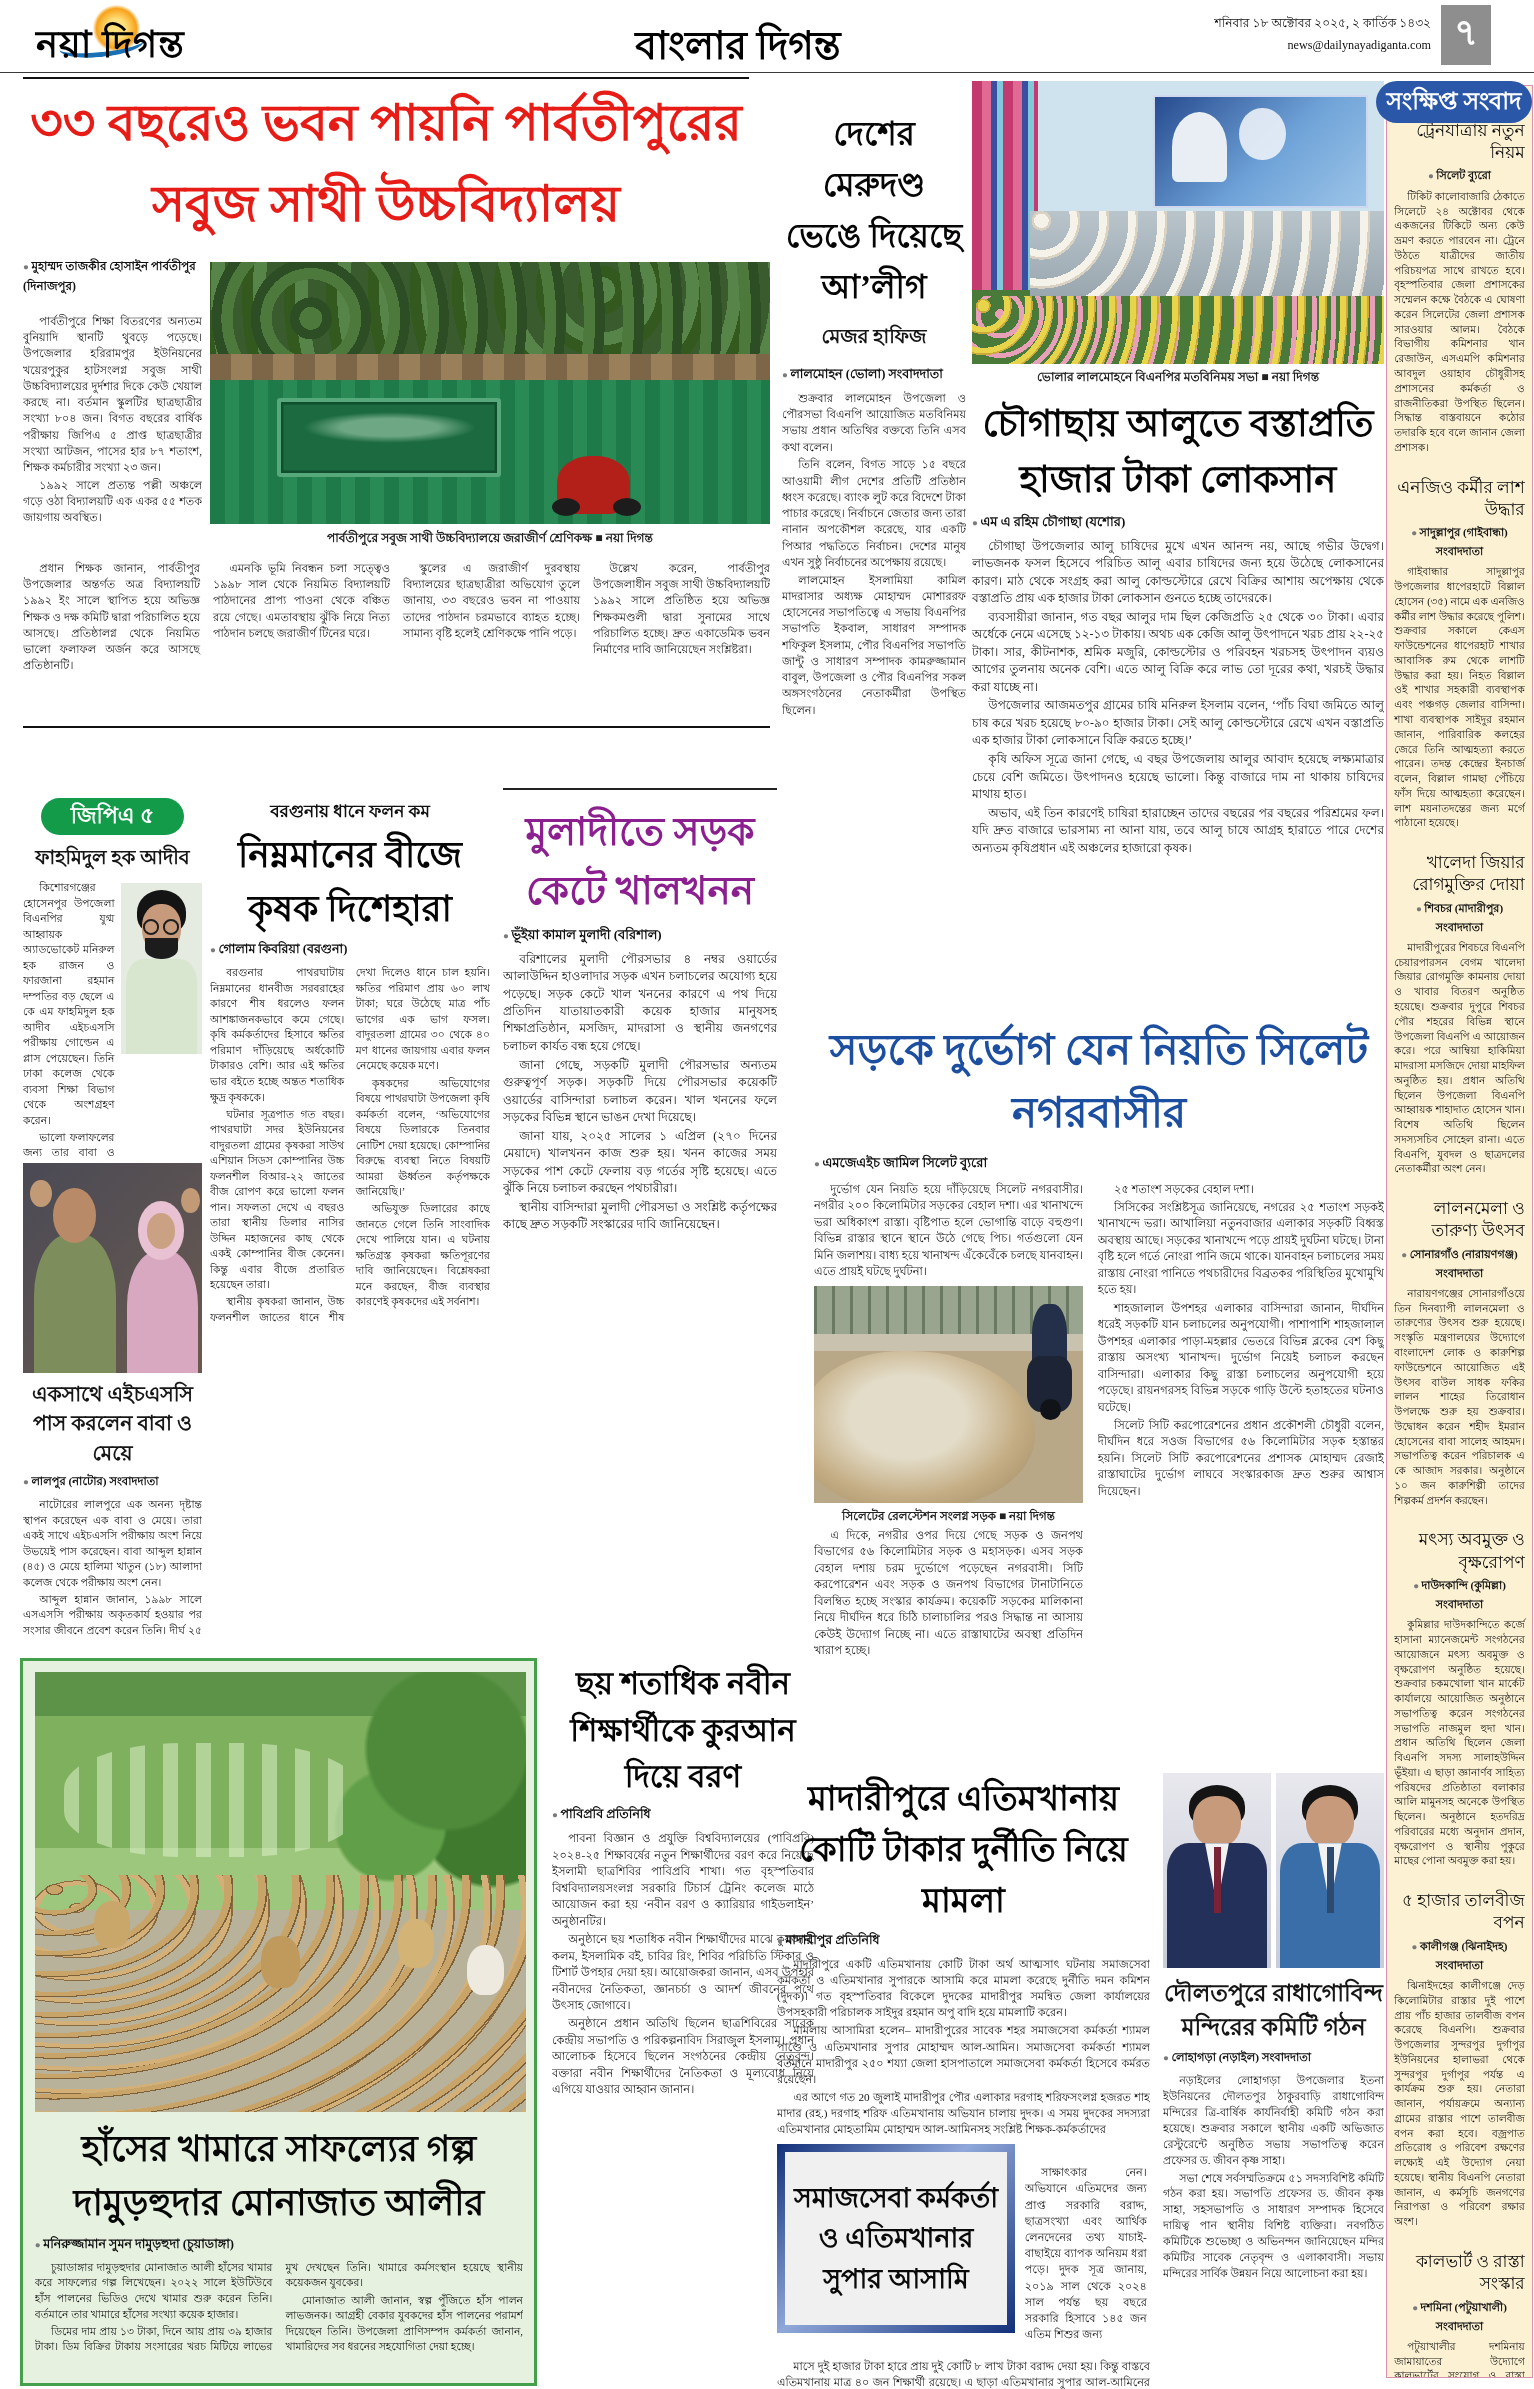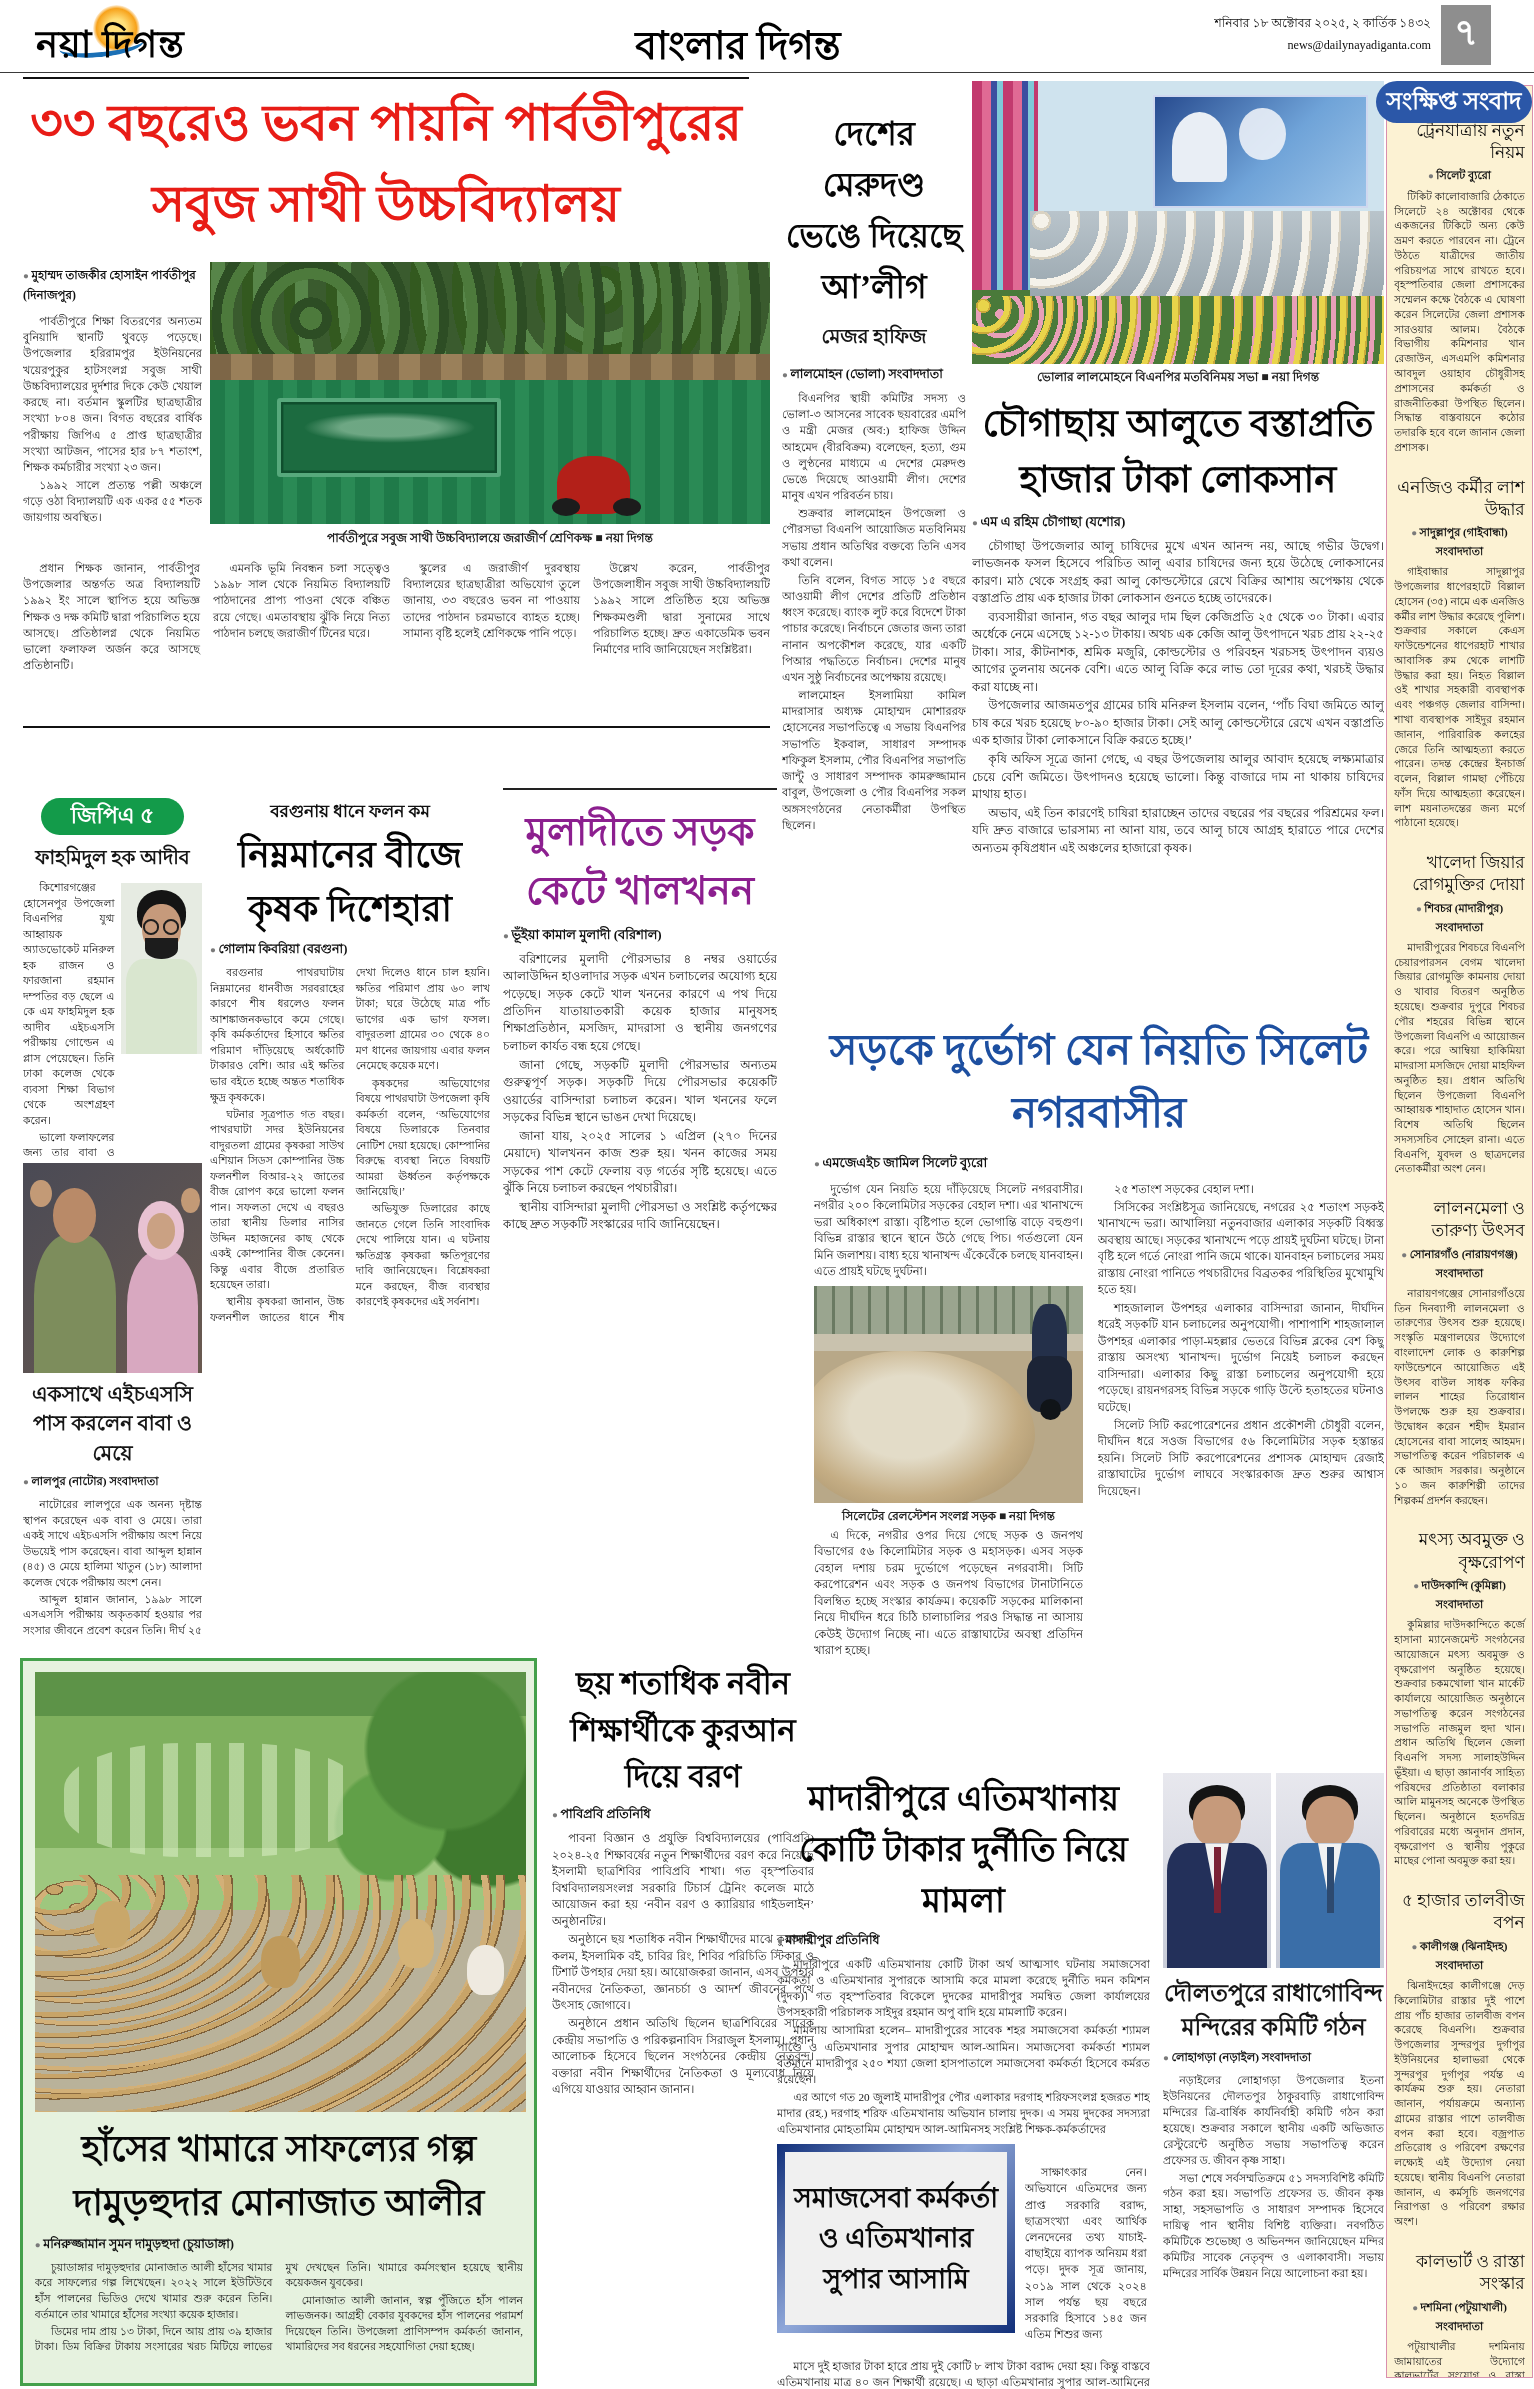--- a/index.html
+++ b/index.html
@@ -33,21 +33,21 @@
   .body-text { overflow:hidden; }
   .body-text p { text-align:justify; text-indent:16.3px; line-height:1.45; margin-bottom:1.6px; }
   .caption { font-weight:bold; text-align:center; font-size:12.2px; color:#222; }
   .kicker { font-weight:bold; text-align:center; color:#101010; }
   .photo { overflow:hidden; position:absolute; }
   .photo > div { position:absolute; }
 
   
   #lead-rule-top { left:23px; top:77px; width:726px; height:2.4px; }
   #lead-headline { left:23px; top:83px; width:726px; height:173px; color:#e81c16; font-size:50px; line-height:1.62; }
-  #lead-byline { left:23px; top:261px; width:187px; font-size:11.8px; }
+  #lead-byline { left:23px; top:252px; width:187px; font-size:11.8px; }
   #lead-photo { left:210px; top:262px; width:560px; height:262px; background:linear-gradient(180deg,#33512c 0 8%,#42663a 8% 30%,#59774a 30% 36%,#7a6548 36% 44%,#2f7a4e 44% 100%); }
   #lead-photo .foliage { left:0; top:0; width:100%; height:36%;
     background:repeating-radial-gradient(circle at 18% 60%,#4d7a3c 0 11.4px,#2d4d24 11.4px 21px,transparent 21px 39px),
                repeating-radial-gradient(circle at 70% 30%,#578549 0 13px,#33591f 13px 24.4px,transparent 24.4px 42px),#3a5b2e; }
   #lead-photo .roof { left:0; top:35%; width:100%; height:10%; background:repeating-linear-gradient(90deg,#7d6647 0 21px,#9a805a 21px 42px); }
   #lead-photo .wall { left:0; top:45%; width:100%; height:55%; background:repeating-linear-gradient(90deg,#1f7a49 0 14.7px,#2a8a55 14.7px 29px); }
   #lead-photo .signboard { left:12%; top:52%; width:40%; height:30%; background:#1c6b40; border:4.1px solid #57a97c; border-radius:3.3px;
     box-shadow:inset 0 0 0 2.4px #0f4f2d; }
   #lead-photo .signboard::after { content:""; position:absolute; left:10%; top:14%; width:80%; height:44%;
     background:radial-gradient(ellipse,#bfe3c7 0 40%,transparent 70%); opacity:.5; }
@@ -252,21 +252,20 @@
       <p>স্কুলের এ জরাজীর্ণ দুরবস্থায় বিদ্যালয়ের ছাত্রছাত্রীরা অভিযোগ তুলে জানায়, ৩৩ বছরেও ভবন না পাওয়ায় তাদের পাঠদান চরমভাবে ব্যাহত হচ্ছে। সামান্য বৃষ্টি হলেই শ্রেণিকক্ষে পানি পড়ে।</p>
       <p>উল্লেখ করেন, পার্বতীপুর উপজেলাধীন সবুজ সাথী উচ্চবিদ্যালয়টি ১৯৯২ সালে প্রতিষ্ঠিত হয়ে অভিজ্ঞ শিক্ষকমণ্ডলী দ্বারা সুনামের সাথে পরিচালিত হচ্ছে। দ্রুত একাডেমিক ভবন নির্মাণের দাবি জানিয়েছেন সংশ্লিষ্টরা।</p>
     </div>
   <div id="lead-rule-bottom" class="abs rule"></div>
 
   <div id="hafiz" class="abs">
     <h2 class="headline">দেশের মেরুদণ্ড ভেঙে দিয়েছে আ’লীগ</h2>
     <div class="kicker-name">মেজর হাফিজ</div>
     <div class="byline">লালমোহন (ভোলা) সংবাদদাতা</div>
     <div class="body-text">
-        <p>বিএনপির স্থায়ী কমিটির সদস্য ও ভোলা-৩ আসনের সাবেক ছয়বারের এমপি ও মন্ত্রী মেজর (অব:) হাফিজ উদ্দিন আহমেদ (বীরবিক্রম) বলেছেন, হত্যা, গুম ও লুণ্ঠনের মাধ্যমে এ দেশের মেরুদণ্ড ভেঙে দিয়েছে আওয়ামী লীগ। দেশের মানুষ এখন পরিবর্তন চায়।</p>
         <p>শুক্রবার লালমোহন উপজেলা ও পৌরসভা বিএনপি আয়োজিত মতবিনিময় সভায় প্রধান অতিথির বক্তব্যে তিনি এসব কথা বলেন।</p>
         <p>তিনি বলেন, বিগত সাড়ে ১৫ বছরে আওয়ামী লীগ দেশের প্রতিটি প্রতিষ্ঠান ধ্বংস করেছে। ব্যাংক লুট করে বিদেশে টাকা পাচার করেছে। নির্বাচনে জেতার জন্য তারা নানান অপকৌশল করেছে, যার একটি পিআর পদ্ধতিতে নির্বাচন। দেশের মানুষ এখন সুষ্ঠু নির্বাচনের অপেক্ষায় রয়েছে।</p>
         <p>লালমোহন ইসলামিয়া কামিল মাদরাসার অধ্যক্ষ মোহাম্মদ মোশাররফ হোসেনের সভাপতিত্বে এ সভায় বিএনপির সভাপতি ইকবাল, সাধারণ সম্পাদক শফিকুল ইসলাম, পৌর বিএনপির সভাপতি জান্টু ও সাধারণ সম্পাদক কামরুজ্জামান বাবুল, উপজেলা ও পৌর বিএনপির সকল অঙ্গসংগঠনের নেতাকর্মীরা উপস্থিত ছিলেন।</p>
       </div>
   </div>
 
   <div id="bnp-photo" class="abs photo">
     <div class="drapes"></div>
     <div class="banner"></div>
     <div class="people"></div>

